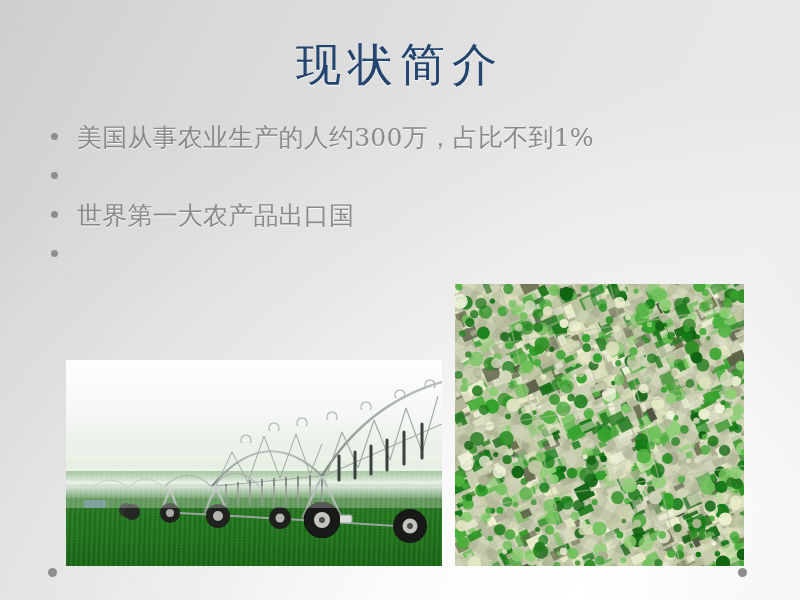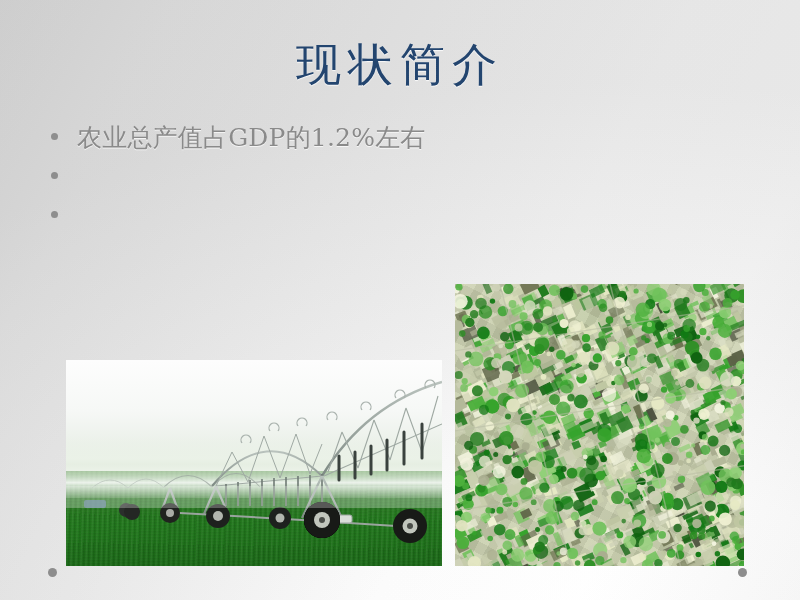--- a/index.html
+++ b/index.html
@@ -161,34 +161,40 @@
 </style>
 </head>
 <body>
 
 <div id="slide">
 
   <div id="title">现状简介</div>
 
   <div id="bullets">
 
-
     <div class="bullet-row">
       <span class="bullet-dot">
           <i></i>
         </span>
-      <span class="bullet-text">农业总产值占GDP的1.2%左右</span>
+      <span class="bullet-text">美国从事农业生产的人约300万，占比不到1%</span>
     </div>
-
-
 
     <div class="bullet-row">
       <span class="bullet-dot">
           <i></i>
         </span>
+    </div>
+
+
+
+    <div class="bullet-row">
+      <span class="bullet-dot">
+          <i></i>
+        </span>
+      <span class="bullet-text">世界第一大农产品出口国</span>
     </div>
 
     <div class="bullet-row">
       <span class="bullet-dot">
           <i></i>
         </span>
     </div>
 
   </div>
 

